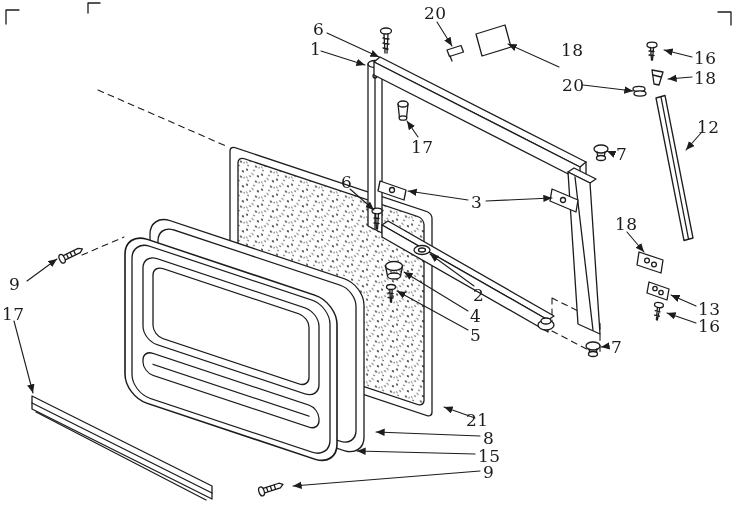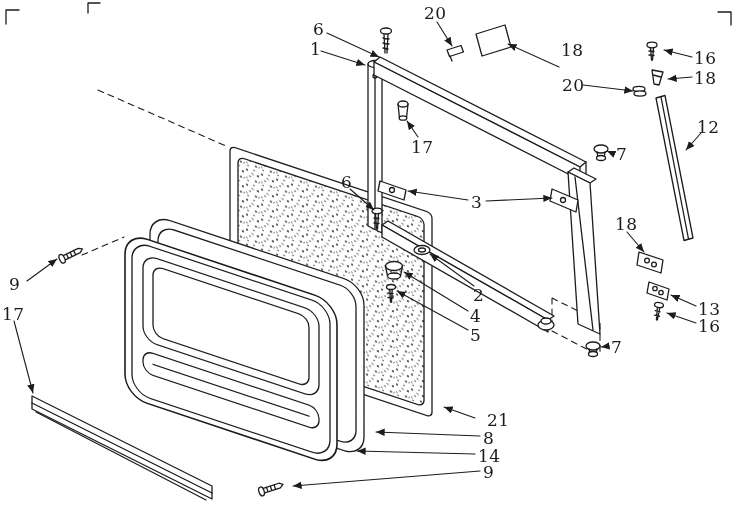--- a/index.html
+++ b/index.html
@@ -239,18 +239,18 @@
   <span class="callout" style="left:341px;top:174px">6</span>
   <span class="callout" style="left:615px;top:216px">18</span>
   <span class="callout" style="left:473px;top:287px">2</span>
   <span class="callout" style="left:470px;top:308px">4</span>
   <span class="callout" style="left:470px;top:327px">5</span>
   <span class="callout" style="left:9px;top:276px">9</span>
   <span class="callout" style="left:2px;top:306px">17</span>
   <span class="callout" style="left:698px;top:301px">13</span>
   <span class="callout" style="left:698px;top:318px">16</span>
   <span class="callout" style="left:611px;top:339px">7</span>
-  <span class="callout" style="left:487px;top:412px">21</span>
+  <span class="callout" style="left:466px;top:412px">21</span>
   <span class="callout" style="left:483px;top:430px">8</span>
-  <span class="callout" style="left:478px;top:448px">14</span>
+  <span class="callout" style="left:478px;top:448px">15</span>
   <span class="callout" style="left:483px;top:464px">9</span>
 
 </div>
 
 </body></html>

